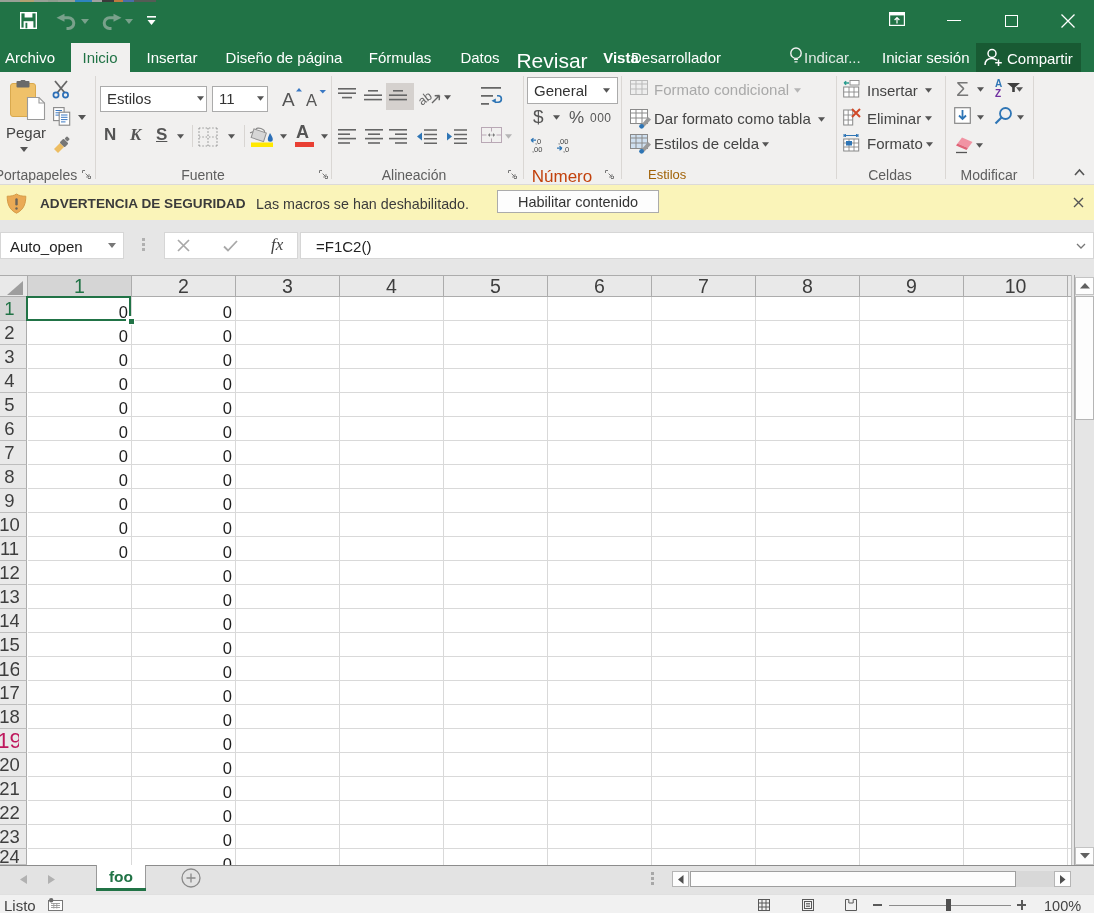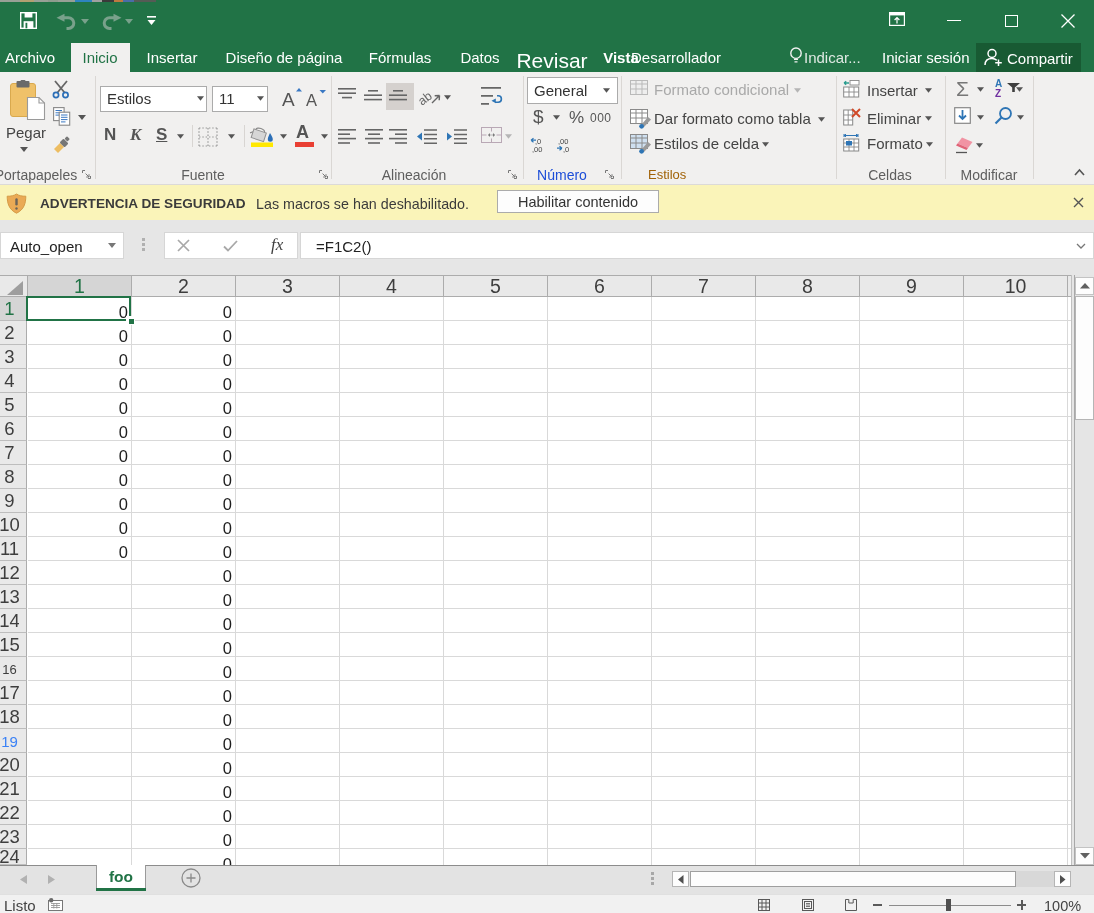--- a/index.html
+++ b/index.html
@@ -82,21 +82,21 @@
 <div class="ab" style="left:95px;top:76px;width:1px;height:103px;background:#dad7d4"></div>
 <div class="ab" style="left:331px;top:76px;width:1px;height:103px;background:#dad7d4"></div>
 <div class="ab" style="left:523px;top:76px;width:1px;height:103px;background:#dad7d4"></div>
 <div class="ab" style="left:621px;top:76px;width:1px;height:103px;background:#dad7d4"></div>
 <div class="ab" style="left:836px;top:76px;width:1px;height:103px;background:#dad7d4"></div>
 <div class="ab" style="left:945px;top:76px;width:1px;height:103px;background:#dad7d4"></div>
 <div class="ab" style="left:1033px;top:76px;width:1px;height:103px;background:#dad7d4"></div>
 <div class="ab" style="left:-44px;top:167px;width:160px;text-align:center;font-size:14px;color:#5e5e5e">Portapapeles</div>
 <div class="ab" style="left:123px;top:167px;width:160px;text-align:center;font-size:14px;color:#5e5e5e">Fuente</div>
 <div class="ab" style="left:334px;top:167px;width:160px;text-align:center;font-size:14px;color:#5e5e5e">Alineación</div>
-<div class="ab" style="left:482px;top:167px;width:160px;text-align:center;font-size:14px;color:#1d4ed8">Número</div>
+<div class="ab" style="left:482px;top:167px;width:160px;text-align:center;font-size:17px;color:#c2410c">Número</div>
 <div class="ab" style="left:648px;top:167px;width:160px;text-align:left;font-size:13px;color:#a16207">Estilos</div>
 <div class="ab" style="left:810px;top:167px;width:160px;text-align:center;font-size:14px;color:#5e5e5e">Celdas</div>
 <div class="ab" style="left:909px;top:167px;width:160px;text-align:center;font-size:14px;color:#5e5e5e">Modificar</div>
 <svg class="ab" style="left:82px;top:170px" width="9" height="9" viewBox="0 0 9 9">
 <path d="M0.5 3 L0.5 0.5 L3 0.5 M8.5 6 L8.5 8.5 L6 8.5" fill="none" stroke="#777" stroke-width="1"></path>
 <path d="M3.6 3.6 L7 7 M7 4.2 L7 7 L4.2 7" fill="none" stroke="#777" stroke-width="1"></path>
 </svg>
 <svg class="ab" style="left:319px;top:170px" width="9" height="9" viewBox="0 0 9 9">
 <path d="M0.5 3 L0.5 0.5 L3 0.5 M8.5 6 L8.5 8.5 L6 8.5" fill="none" stroke="#777" stroke-width="1"></path>
 <path d="M3.6 3.6 L7 7 M7 4.2 L7 7 L4.2 7" fill="none" stroke="#777" stroke-width="1"></path>
@@ -444,27 +444,27 @@
 <div class="ab ctr" style="left:0;top:537px;width:19px;height:24px;font-size:18.5px;color:#3e3e3e;overflow:hidden">11</div>
 <div class="ab" style="left:0;top:561px;width:27px;height:24px;background:#e9e9e9;border-bottom:1px solid #bdbdbd;border-right:1px solid #acacac;box-sizing:border-box;overflow:hidden"></div>
 <div class="ab ctr" style="left:0;top:561px;width:19px;height:24px;font-size:18.5px;color:#3e3e3e;overflow:hidden">12</div>
 <div class="ab" style="left:0;top:585px;width:27px;height:24px;background:#e9e9e9;border-bottom:1px solid #bdbdbd;border-right:1px solid #acacac;box-sizing:border-box;overflow:hidden"></div>
 <div class="ab ctr" style="left:0;top:585px;width:19px;height:24px;font-size:18.5px;color:#3e3e3e;overflow:hidden">13</div>
 <div class="ab" style="left:0;top:609px;width:27px;height:24px;background:#e9e9e9;border-bottom:1px solid #bdbdbd;border-right:1px solid #acacac;box-sizing:border-box;overflow:hidden"></div>
 <div class="ab ctr" style="left:0;top:609px;width:19px;height:24px;font-size:18.5px;color:#3e3e3e;overflow:hidden">14</div>
 <div class="ab" style="left:0;top:633px;width:27px;height:24px;background:#e9e9e9;border-bottom:1px solid #bdbdbd;border-right:1px solid #acacac;box-sizing:border-box;overflow:hidden"></div>
 <div class="ab ctr" style="left:0;top:633px;width:19px;height:24px;font-size:18.5px;color:#3e3e3e;overflow:hidden">15</div>
 <div class="ab" style="left:0;top:657px;width:27px;height:24px;background:#e9e9e9;border-bottom:1px solid #bdbdbd;border-right:1px solid #acacac;box-sizing:border-box;overflow:hidden"></div>
-<div class="ab ctr" style="left:0;top:657px;width:19px;height:24px;font-size:13px;color:#3e3e3e;overflow:hidden">16</div>
+<div class="ab ctr" style="left:0;top:657px;width:19px;height:24px;font-size:20px;color:#3e3e3e;overflow:hidden">16</div>
 <div class="ab" style="left:0;top:681px;width:27px;height:24px;background:#e9e9e9;border-bottom:1px solid #bdbdbd;border-right:1px solid #acacac;box-sizing:border-box;overflow:hidden"></div>
 <div class="ab ctr" style="left:0;top:681px;width:19px;height:24px;font-size:18.5px;color:#3e3e3e;overflow:hidden">17</div>
 <div class="ab" style="left:0;top:705px;width:27px;height:24px;background:#e9e9e9;border-bottom:1px solid #bdbdbd;border-right:1px solid #acacac;box-sizing:border-box;overflow:hidden"></div>
 <div class="ab ctr" style="left:0;top:705px;width:19px;height:24px;font-size:18.5px;color:#3e3e3e;overflow:hidden">18</div>
 <div class="ab" style="left:0;top:729px;width:27px;height:24px;background:#e9e9e9;border-bottom:1px solid #bdbdbd;border-right:1px solid #acacac;box-sizing:border-box;overflow:hidden"></div>
-<div class="ab ctr" style="left:0;top:729px;width:19px;height:24px;font-size:15px;color:#3b82f6;overflow:hidden">19</div>
+<div class="ab ctr" style="left:0;top:729px;width:19px;height:24px;font-size:22px;color:#be185d;overflow:hidden">19</div>
 <div class="ab" style="left:0;top:753px;width:27px;height:24px;background:#e9e9e9;border-bottom:1px solid #bdbdbd;border-right:1px solid #acacac;box-sizing:border-box;overflow:hidden"></div>
 <div class="ab ctr" style="left:0;top:753px;width:19px;height:24px;font-size:18.5px;color:#3e3e3e;overflow:hidden">20</div>
 <div class="ab" style="left:0;top:777px;width:27px;height:24px;background:#e9e9e9;border-bottom:1px solid #bdbdbd;border-right:1px solid #acacac;box-sizing:border-box;overflow:hidden"></div>
 <div class="ab ctr" style="left:0;top:777px;width:19px;height:24px;font-size:18.5px;color:#3e3e3e;overflow:hidden">21</div>
 <div class="ab" style="left:0;top:801px;width:27px;height:24px;background:#e9e9e9;border-bottom:1px solid #bdbdbd;border-right:1px solid #acacac;box-sizing:border-box;overflow:hidden"></div>
 <div class="ab ctr" style="left:0;top:801px;width:19px;height:24px;font-size:18.5px;color:#3e3e3e;overflow:hidden">22</div>
 <div class="ab" style="left:0;top:825px;width:27px;height:24px;background:#e9e9e9;border-bottom:1px solid #bdbdbd;border-right:1px solid #acacac;box-sizing:border-box;overflow:hidden"></div>
 <div class="ab ctr" style="left:0;top:825px;width:19px;height:24px;font-size:18.5px;color:#3e3e3e;overflow:hidden">23</div>
 <div class="ab" style="left:0;top:849px;width:27px;height:16px;background:#e9e9e9;border-bottom:1px solid #bdbdbd;border-right:1px solid #acacac;box-sizing:border-box;overflow:hidden"></div>
 <div class="ab ctr" style="left:0;top:849px;width:19px;height:16px;font-size:18.5px;color:#3e3e3e;overflow:hidden">24</div>

